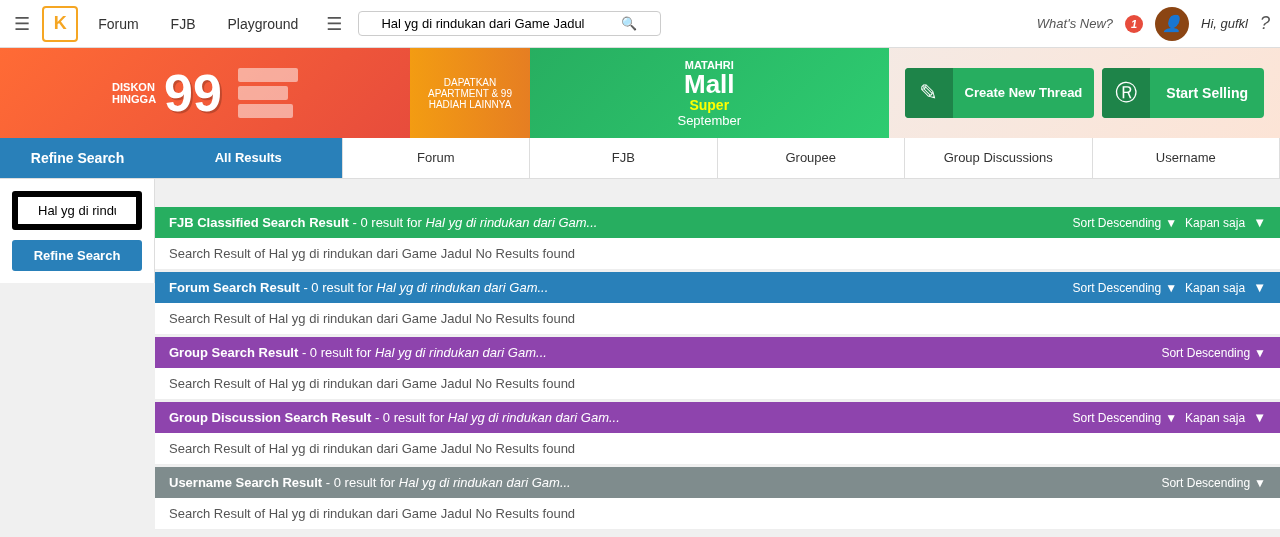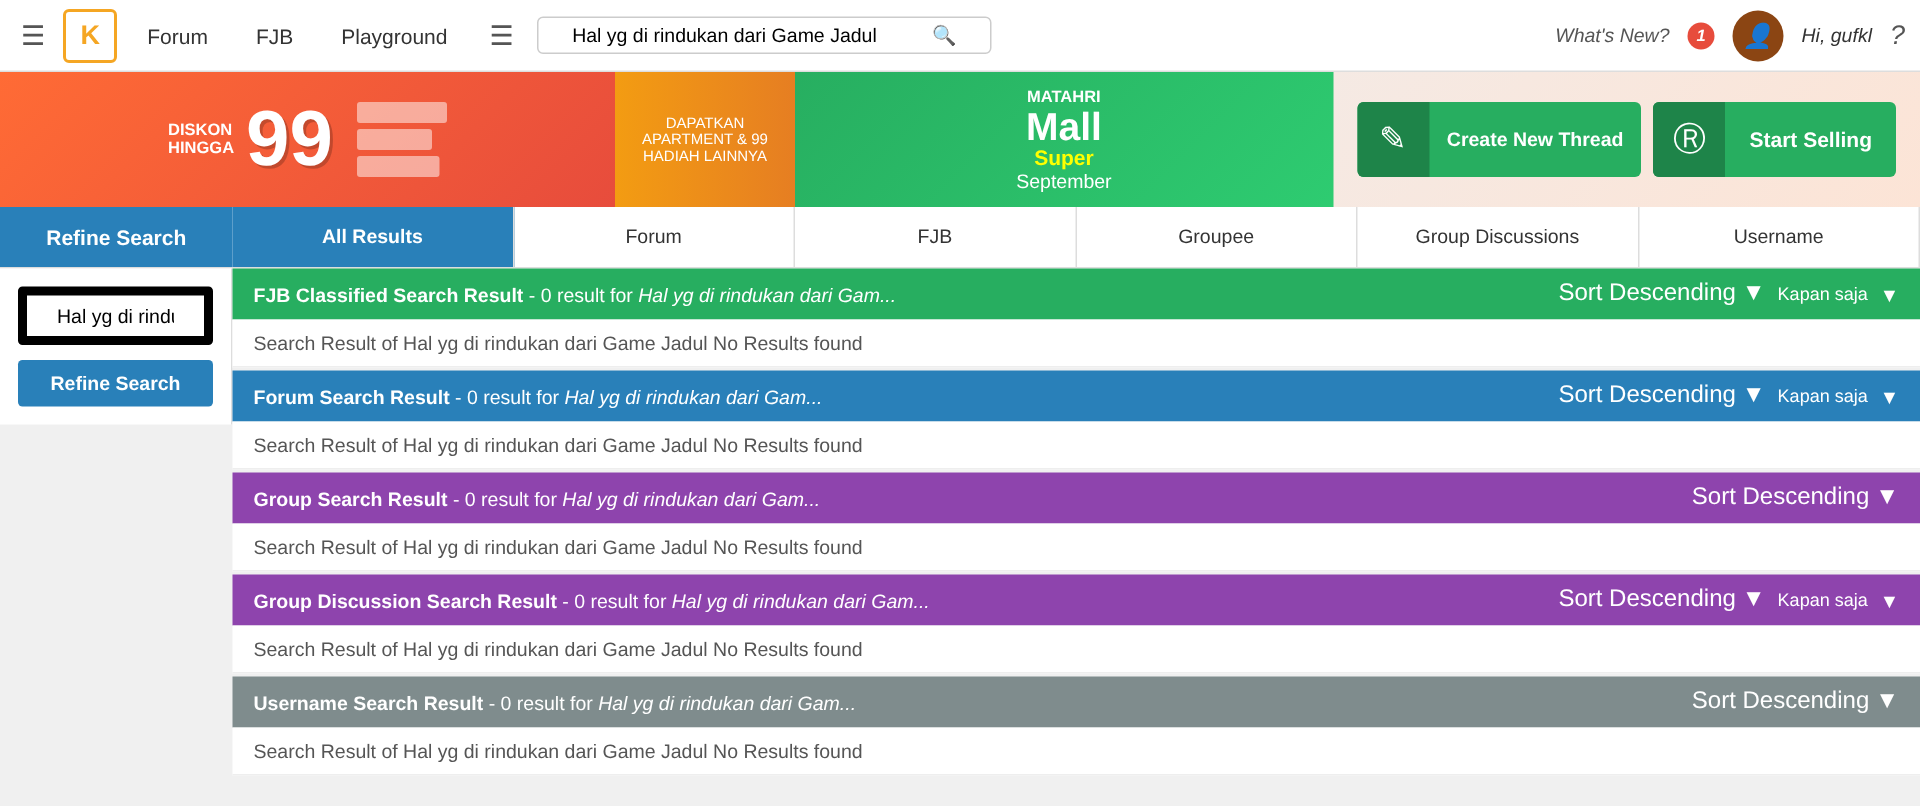--- a/index.html
+++ b/index.html
@@ -242,20 +242,21 @@
       padding: 8px;
       cursor: pointer;
       font-size: 13px;
       font-weight: bold;
     }
 
     
     .results-area {
       flex: 1;
       padding: 0;
+      margin-top: 28px;
     }
     .result-section {
       margin-bottom: 2px;
     }
     .result-header {
       display: flex;
       align-items: center;
       justify-content: space-between;
       padding: 8px 14px;
       color: #fff;
@@ -271,21 +272,21 @@
     .result-header-left i { font-style: italic; }
     .result-header-right {
       display: flex;
       align-items: center;
       gap: 8px;
     }
     .sort-dropdown {
       display: flex;
       gap: 4px;
       cursor: pointer;
-      font-size: 16px;
+      font-size: 12px;
     }
     .kapan-saja {
       cursor: pointer;
       font-size: 12px;
     }
     .result-body {
       background: #fff;
       padding: 8px 14px;
       font-size: 13px;
       color: #555;

